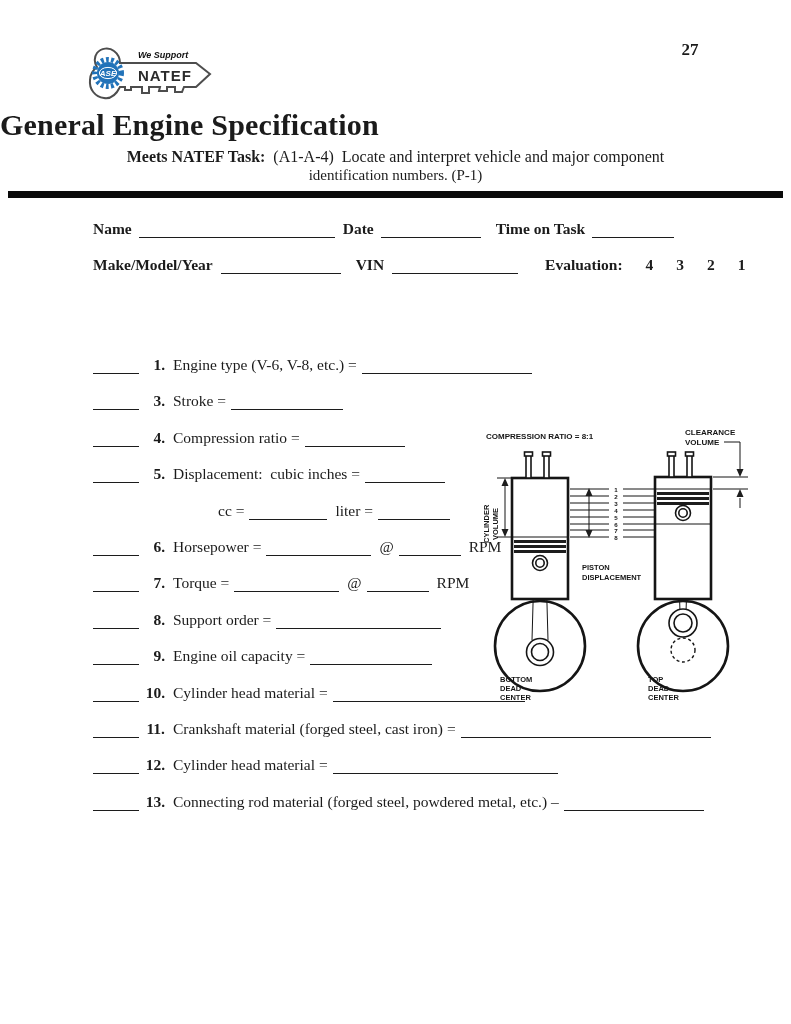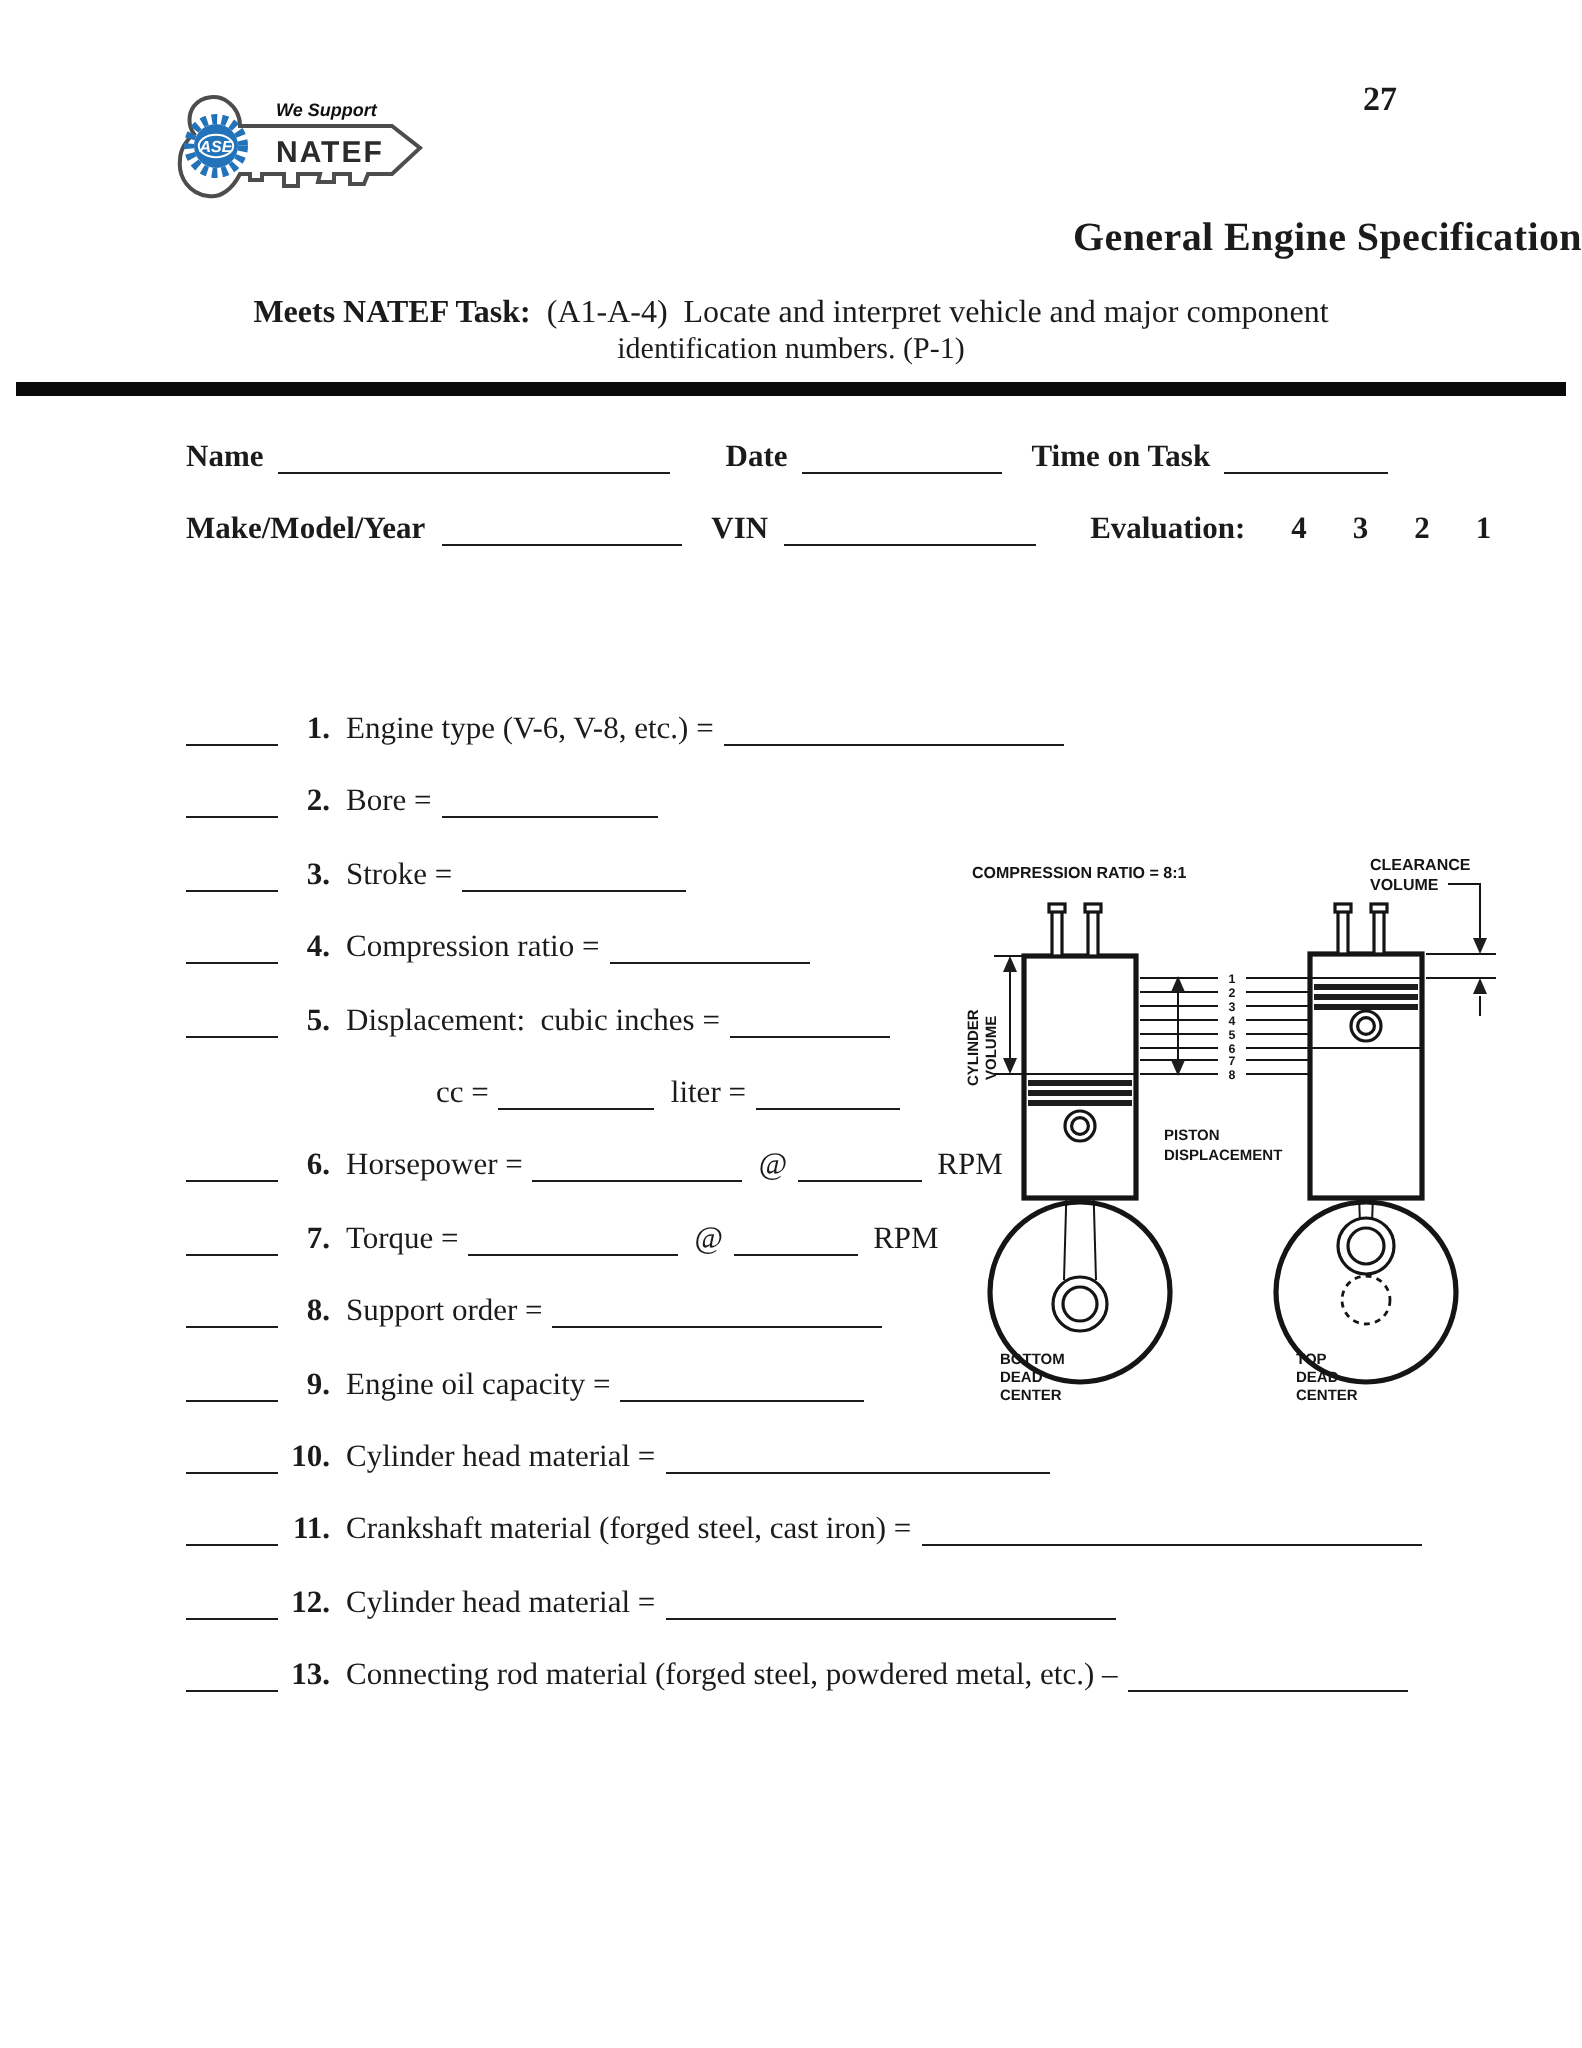--- a/index.html
+++ b/index.html
@@ -2,32 +2,32 @@
 <html><head>
 <meta charset="utf-8">
 <style>
   html,body{margin:0;padding:0;background:#e8e8e8;}
   .page{position:relative;width:791px;height:1024px;background:#ffffff;margin:0 auto;
         font-family:"Liberation Serif",serif;color:#1b1b1b;overflow:hidden;}
   
   .logo-wrap{position:absolute;left:86px;top:42px;width:132px;height:62px;}
   .page-num{position:absolute;left:670px;top:40px;width:40px;text-align:center;
             font-weight:bold;font-size:17px;}
-  .title{position:absolute;left:0;right:0;top:108px;text-align:right;
-         font-weight:bold;font-size:20px;letter-spacing:.2px;}
+  .title{position:absolute;left:0;right:0;top:108px;text-align:left;
+         font-weight:bold;font-size:30px;letter-spacing:.2px;}
   .sub1{position:absolute;left:0;right:0;top:148px;text-align:center;font-size:16px;white-space:pre;}
   .sub1 b{font-weight:bold;}
   .sub2{position:absolute;left:0;right:0;top:167px;text-align:center;font-size:15px;}
   .rule{position:absolute;left:8px;right:8px;top:191px;height:7px;background:#0a0a0a;}
   
   .inforow{position:absolute;left:93px;white-space:nowrap;font-size:15.5px;font-weight:bold;}
   .row1{top:220px;} .row2{top:256px;}
   .blank{display:inline-block;height:16px;border-bottom:1.6px solid #1c1c1c;vertical-align:-4px;}
   .b-name{width:196px;margin-left:7px;}
-  .lbl-date{margin-left:28px;} .b-date{width:100px;margin-left:7px;}
+  .lbl-date{margin-left:8px;} .b-date{width:100px;margin-left:7px;}
   .lbl-time{margin-left:15px;} .b-time{width:82px;margin-left:7px;}
   .b-make{width:120px;margin-left:8px;}
   .lbl-vin{margin-left:15px;} .b-vin{width:126px;margin-left:8px;}
   .lbl-eval{margin-left:27px;}
   .eval-num{margin-left:23px;font-weight:bold;}
   
   .items{position:absolute;left:93px;top:356px;font-size:15.5px;}
   .item{height:36.4px;white-space:nowrap;}
   .lead{width:46px;}
   .num{display:inline-block;width:26px;text-align:right;font-weight:bold;}
@@ -83,21 +83,20 @@
   <div class="inforow row1">
     <span>Name</span><span class="blank b-name"></span><span class="lbl-date">Date</span><span class="blank b-date"></span><span class="lbl-time">Time on Task</span><span class="blank b-time"></span>
   </div>
 
   <div class="inforow row2">
     <span>Make/Model/Year</span><span class="blank b-make"></span><span class="lbl-vin">VIN</span><span class="blank b-vin"></span><span class="lbl-eval">Evaluation:</span><span class="eval-num">4</span><span class="eval-num">3</span><span class="eval-num">2</span><span class="eval-num">1</span>
   </div>
 
   <div class="items">
       <div class="item"><span class="blank lead"></span><span class="num">1.</span><span class="t">Engine type (V-6, V-8, etc.) =</span><span class="blank fb" style="width: 170px;"></span></div>
-      <div class="item"><span class="blank lead"></span><span class="num">2.</span><span class="t">Bore =</span><span class="blank fb" style="width: 108px;"></span></div>
       <div class="item"><span class="blank lead"></span><span class="num">3.</span><span class="t">Stroke =</span><span class="blank fb" style="width: 112px;"></span></div>
       <div class="item"><span class="blank lead"></span><span class="num">4.</span><span class="t">Compression ratio =</span><span class="blank fb" style="width: 100px;"></span></div>
       <div class="item"><span class="blank lead"></span><span class="num">5.</span><span class="t">Displacement:  cubic inches =</span><span class="blank fb" style="width: 80px;"></span></div>
       <div class="item" style="padding-left: 117px;"><span class="t">cc =</span><span class="blank fb" style="width: 78px;"></span><span class="t">liter =</span><span class="blank fb" style="width: 72px;"></span></div>
       <div class="item"><span class="blank lead"></span><span class="num">6.</span><span class="t">Horsepower =</span><span class="blank fb" style="width: 105px;"></span><span class="t">@</span><span class="blank fb" style="width: 62px;"></span><span class="t">RPM</span></div>
       <div class="item"><span class="blank lead"></span><span class="num">7.</span><span class="t">Torque =</span><span class="blank fb" style="width: 105px;"></span><span class="t">@</span><span class="blank fb" style="width: 62px;"></span><span class="t">RPM</span></div>
       <div class="item"><span class="blank lead"></span><span class="num">8.</span><span class="t">Support order =</span><span class="blank fb" style="width: 165px;"></span></div>
       <div class="item"><span class="blank lead"></span><span class="num">9.</span><span class="t">Engine oil capacity =</span><span class="blank fb" style="width: 122px;"></span></div>
       <div class="item"><span class="blank lead"></span><span class="num">10.</span><span class="t">Cylinder head material =</span><span class="blank fb" style="width: 192px;"></span></div>
       <div class="item"><span class="blank lead"></span><span class="num">11.</span><span class="t">Crankshaft material (forged steel, cast iron) =</span><span class="blank fb" style="width: 250px;"></span></div>

